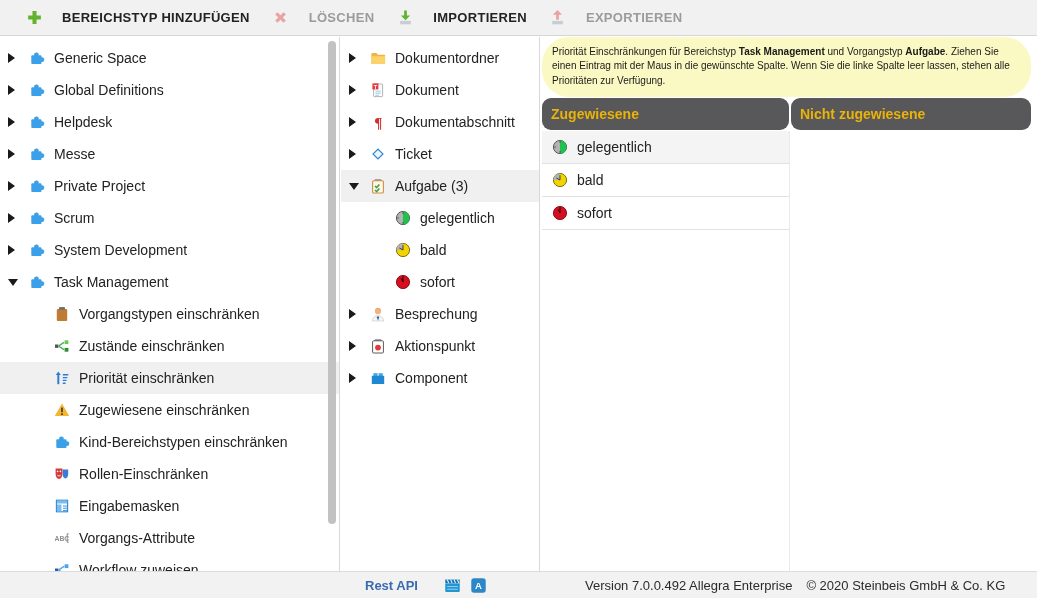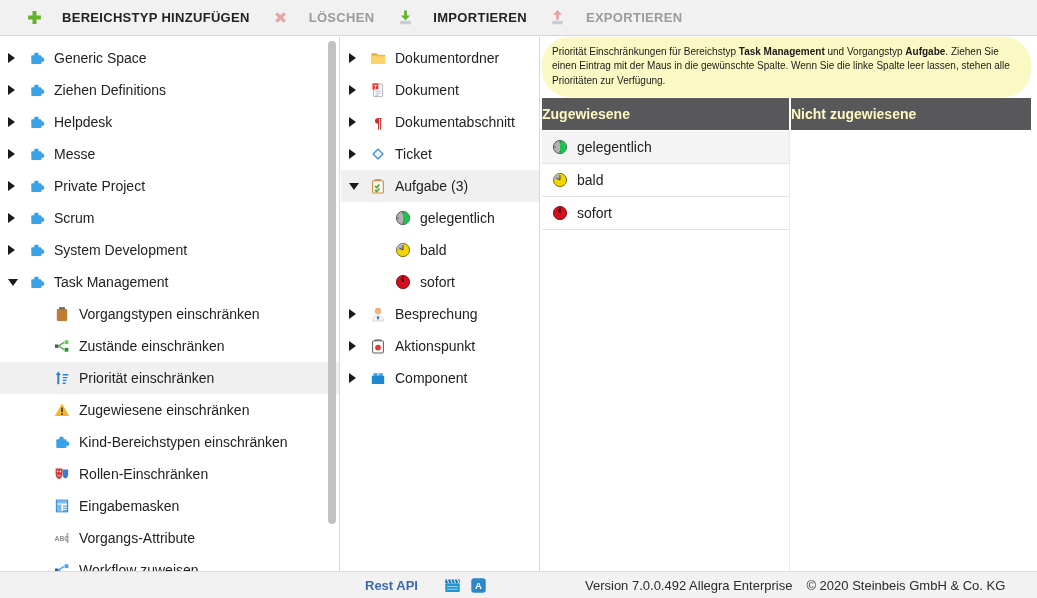--- a/index.html
+++ b/index.html
@@ -38,22 +38,22 @@
     border-top:7px solid #1a1a1a;border-left:5px solid transparent;border-right:5px solid transparent;}
   .ticon{width:18px;height:17px;flex:none;margin-right:8px;display:flex;align-items:center;justify-content:center;}
   .ticon svg{width:16px;height:16px;display:block;}
   
   .vscroll{position:absolute;right:2px;top:2px;width:10px;bottom:2px;}
   .vscroll .thumb{width:8px;height:483px;margin:2px auto 0;background:#c2c2c2;border-radius:4px;}
   
   .info-box{background:#fbf9c3;margin-right:6px;padding:8px 10px 9px;
             font-size:10px;line-height:1.44;color:#1a1a1a;border-radius:27px;}
   .assign-header{display:flex;gap:2px;margin-right:6px;margin-top:1px;}
-  .hcell{background:#58585a;color:#fef9c3;font-weight:700;font-size:14px;height:32px;
-         display:flex;align-items:center;box-sizing:border-box;}
+  .hcell{background:#58585a;color:#eab308;font-weight:700;font-size:14px;height:32px;
+         display:flex;align-items:center;padding-left:9px;box-sizing:border-box;border-radius:9px;}
   .hcell.hleft{width:247px;flex:none;}
   .hcell.hright{flex:1;}
   .assign-body{display:flex;flex:1;margin-right:6px;margin-top:1px;}
   .acol-left{width:247px;flex:none;}
   .acol-right{flex:1;border-left:1px solid #eaeaea;}
   .arow{height:32px;display:flex;align-items:center;padding-left:9px;
         border-bottom:1px solid #e2e2e2;font-size:14px;color:#222;cursor:grab;}
   .arow.selected{background:#f4f4f4;}
   
   .footer{position:absolute;left:0;right:0;bottom:0;height:27px;background:#f2f2f2;
@@ -121,21 +121,21 @@
   </div>
         <div class="tree-row">
     <span class="arrow collapsed"></span>
     <span class="ticon">
             <svg viewBox="0 0 16 16">
               <rect x="2.3" y="5.3" width="10.2" height="8.7" rx="1" fill="#3aa0e8"></rect>
               <circle cx="7.4" cy="4.8" r="2.4" fill="#3aa0e8"></circle>
               <circle cx="12.9" cy="9.7" r="2.4" fill="#3aa0e8"></circle>
             </svg>
           </span>
-    <span class="tlabel">Ziehen Definitions</span>
+    <span class="tlabel">Global Definitions</span>
   </div>
         <div class="tree-row">
     <span class="arrow collapsed"></span>
     <span class="ticon">
             <svg viewBox="0 0 16 16">
               <rect x="2.3" y="5.3" width="10.2" height="8.7" rx="1" fill="#3aa0e8"></rect>
               <circle cx="7.4" cy="4.8" r="2.4" fill="#3aa0e8"></circle>
               <circle cx="12.9" cy="9.7" r="2.4" fill="#3aa0e8"></circle>
             </svg>
           </span>

